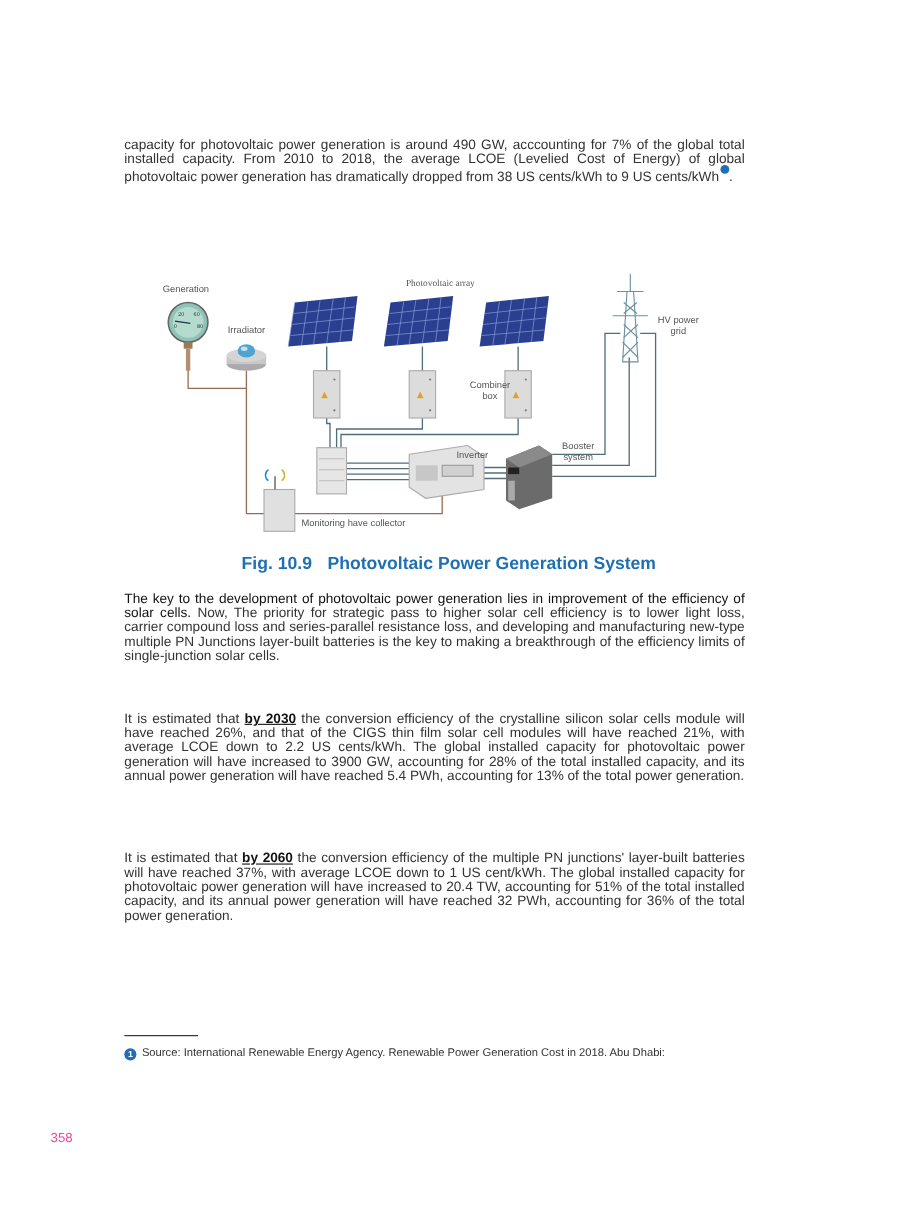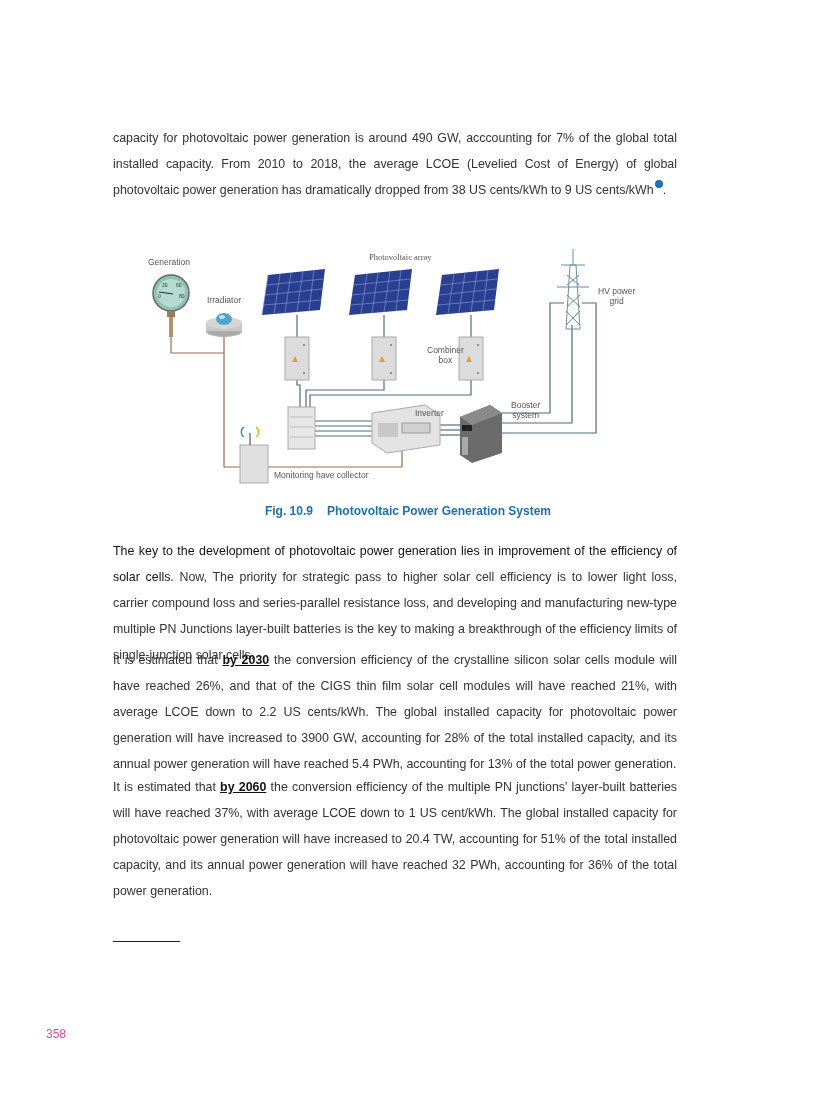--- a/index.html
+++ b/index.html
@@ -1,26 +1,26 @@
 <!DOCTYPE html>
 <html><head>
 <meta charset="utf-8">
 <style>
   html, body { margin: 0; padding: 0; background: #ffffff; }
   body { width: 816px; height: 1100px; position: relative; overflow: hidden;
          font-family: "Liberation Sans", sans-serif; color: #2a2a2a; }
-  .para { position: absolute; left: 113px; width: 564px; font-size: 12.4px; line-height: 26px;
+  .para { position: absolute; left: 113px; width: 564px; font-size: 12.4px; line-height: 13px;
           text-align: justify; color: #333; }
   .para b { font-weight: bold; color: #111; text-decoration: underline; }
   .para .lead { color: #111; }
   .sup { display: inline-block; width: 8px; height: 8px; border-radius: 50%; background: #1e6fb5;
          vertical-align: super; margin-left: 1px; position: relative; top: -1px; }
   .figure { position: absolute; left: 140px; top: 245px; width: 540px; height: 250px; }
   .lbl { position: absolute; font-size: 8.5px; color: #555; line-height: 10px; text-align: center; white-space: nowrap; }
-  .caption { position: absolute; left: 0; width: 816px; top: 504px; text-align: center; font-size: 12px;
+  .caption { position: absolute; left: 0; width: 816px; top: 504px; text-align: center; font-size: 16px;
              font-weight: bold; color: #1f6fb3; }
   .caption .num { margin-right: 14px; }
   .fn-rule { position: absolute; left: 113px; top: 941px; width: 67px; height: 1px; background: #222; }
   .footnote { position: absolute; left: 113px; top: 950px; width: 564px; font-size: 10.2px; line-height: 16px;
               text-align: justify; color: #333; }
   .fn-mark { display: inline-block; width: 11px; height: 11px; border-radius: 50%; background: #1e6fb5; color: #fff;
              font-size: 8px; line-height: 11px; text-align: center; font-weight: bold; margin-right: 5px; vertical-align: -1px; }
   .fn-cont { padding-left: 17px; }
   .pageno { position: absolute; left: 46px; top: 1027px; font-size: 12px; color: #ec4899; }
 </style>
@@ -212,15 +212,16 @@
 <div class="para" style="top:647px;">
   <span>It is estimated that </span><b>by 2030</b><span> the conversion efficiency of the crystalline silicon solar cells module will have reached 26%, and that of the CIGS thin film solar cell modules will have reached 21%, with average LCOE down to 2.2 US cents/kWh. The global installed capacity for photovoltaic power generation will have increased to 3900 GW, accounting for 28% of the total installed capacity, and its annual power generation will have reached 5.4 PWh, accounting for 13% of the total power generation.</span>
 </div>
 
 <div class="para" style="top:774px;">
   <span>It is estimated that </span><b>by 2060</b><span> the conversion efficiency of the multiple PN junctions' layer-built batteries will have reached 37%, with average LCOE down to 1 US cent/kWh. The global installed capacity for photovoltaic power generation will have increased to 20.4 TW, accounting for 51% of the total installed capacity, and its annual power generation will have reached 32 PWh, accounting for 36% of the total power generation.</span>
 </div>
 
 <div class="fn-rule"></div>
 <div class="footnote">
+  <div><span class="fn-mark">1</span><span>Source: International Renewable Energy Agency. Renewable Power Generation Cost in 2018. Abu Dhabi:</span></div>
 </div>
 
 <div class="pageno">358</div>
 
 </body></html>

